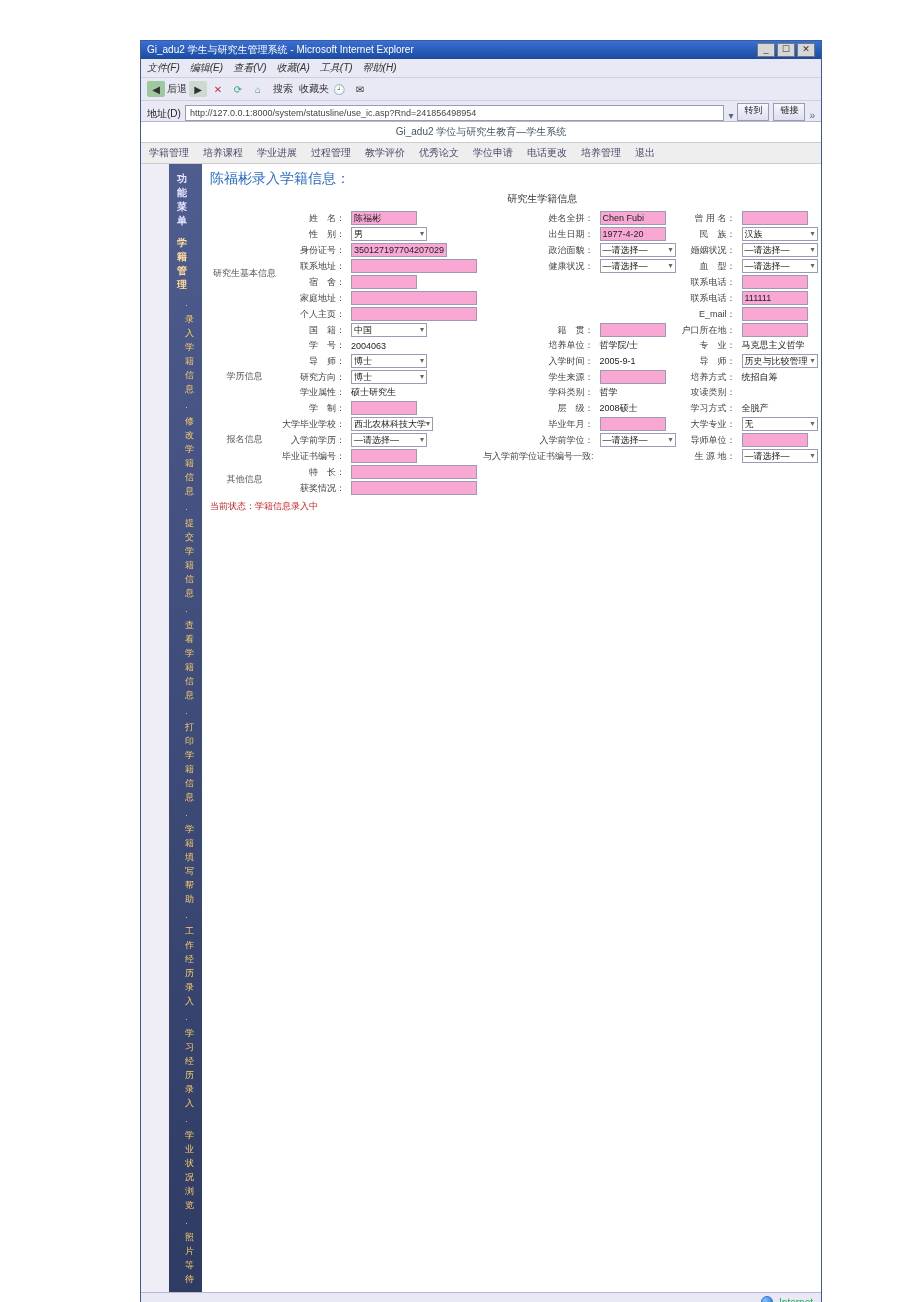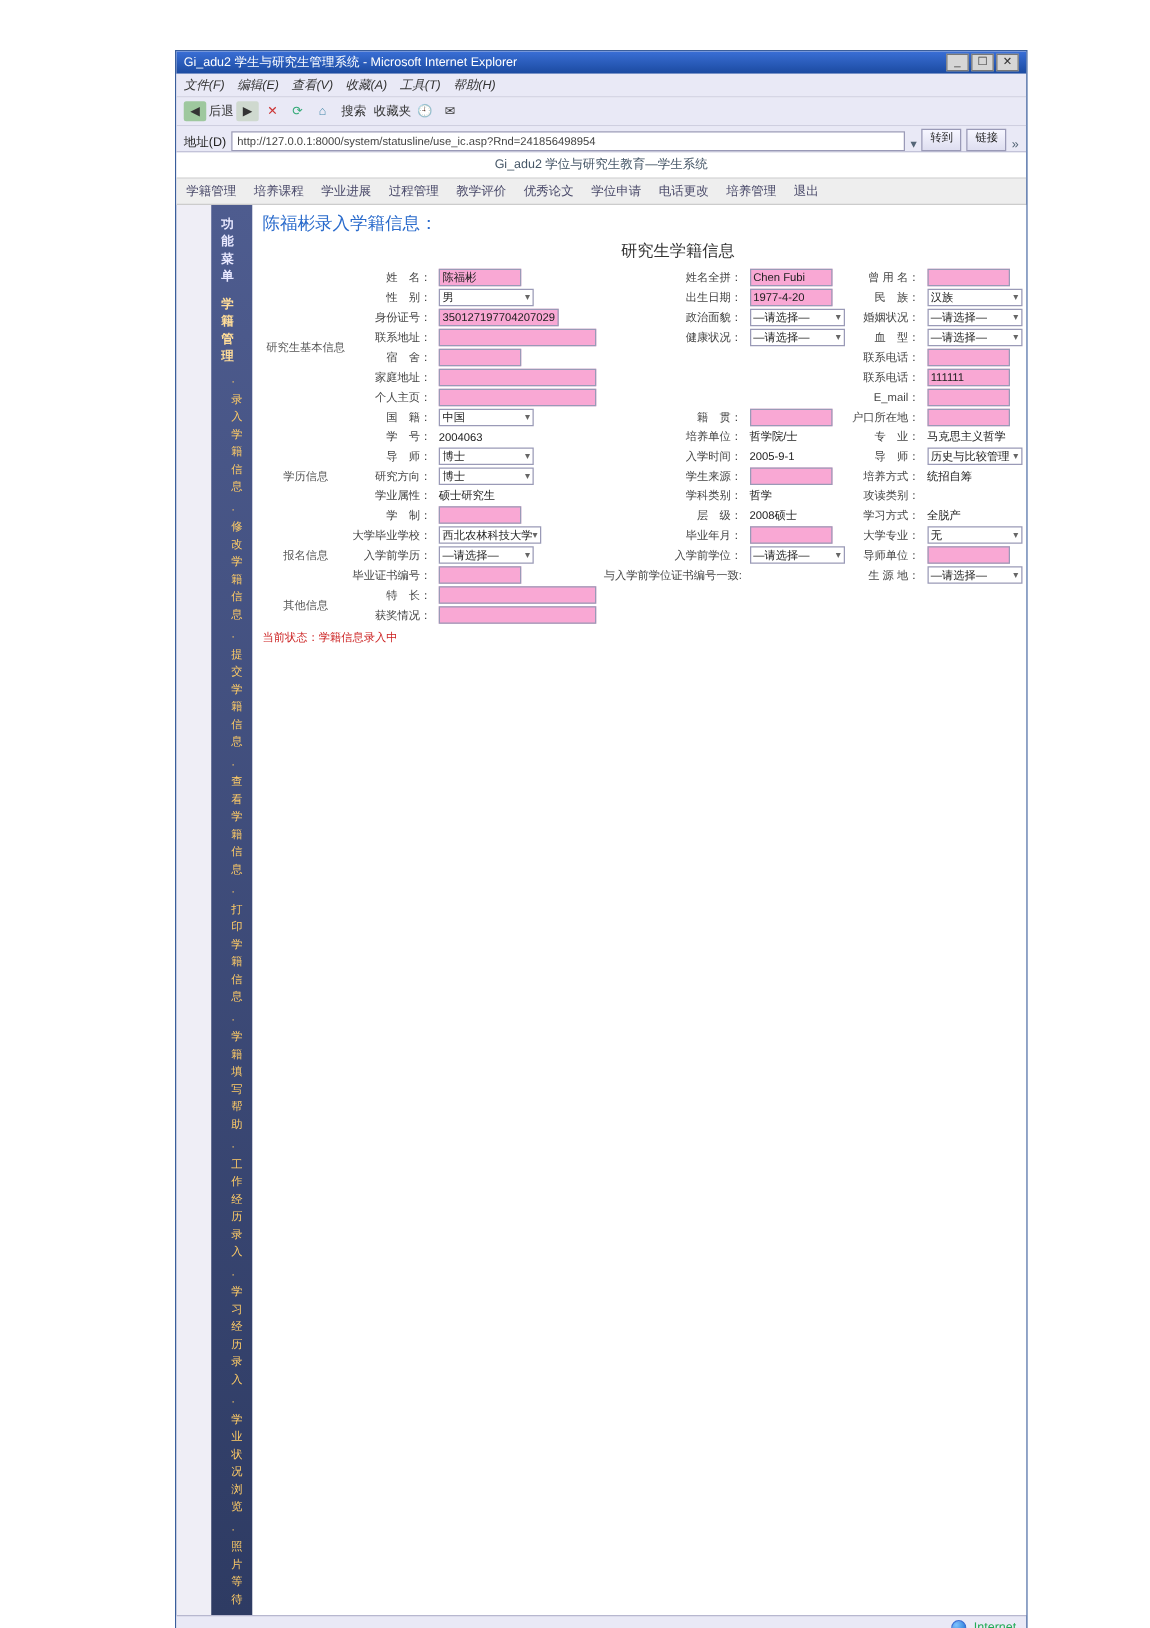--- a/index.html
+++ b/index.html
@@ -156,21 +156,21 @@
     padding: 6px 8px;
     position: relative;
   }
   .main-topnote {
     color: #2a6bcc;
     font-size: 14px;
     margin-bottom: 4px;
   }
   .form-title {
     text-align: center;
-    font-size: 13px;
+    font-size: 10px;
     color: #333;
     margin-bottom: 4px;
   }
   .form-table {
     width: 100%;
     border-collapse: collapse;
     font-size: 9px;
   }
   .form-table td {
     padding: 1px 3px;
@@ -241,20 +241,21 @@
     border: 1px solid #3a6fd6;
   }
   .form-wide { min-width: 120px; }
   .vlabel {
     width: 14px;
     font-size: 9px;
     color: #555;
     text-align: center;
     line-height: 11px;
     padding: 2px 0;
+    font-family: Liberation Mono, monospace;
   }
 </style>
 </head>
 <body>
 
 <div class="page-wrap">
 
   <div class="screenshot">
     <div class="titlebar">
       <span>Gi_adu2 学生与研究生管理系统 - Microsoft Internet Explorer</span>

